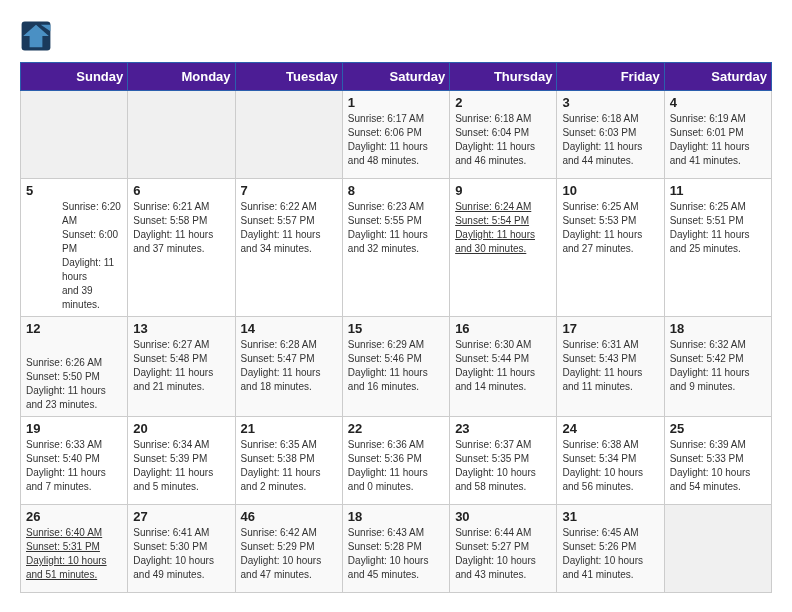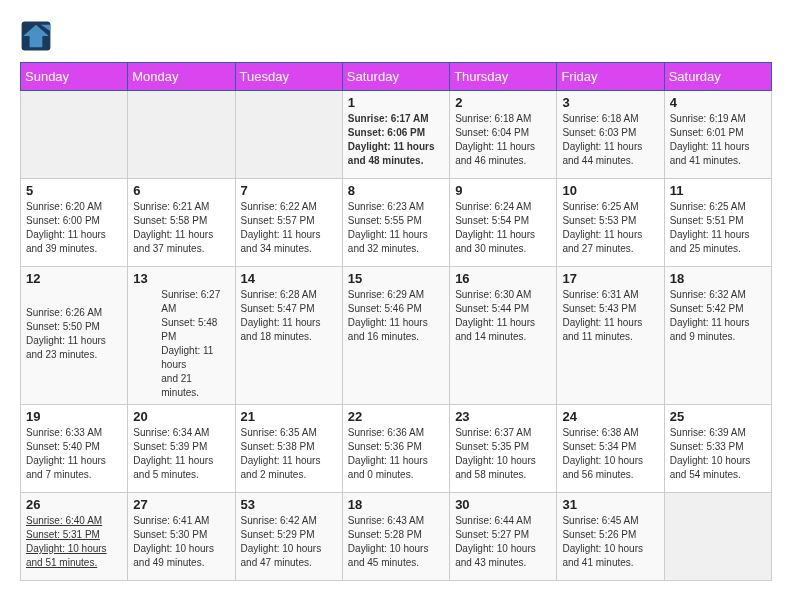--- a/index.html
+++ b/index.html
@@ -42,26 +42,26 @@
     .calendar-subtitle {
       font-size: 16px;
       color: #444;
     }
     table {
       width: 100%;
       border-collapse: collapse;
       table-layout: fixed;
     }
     thead tr th {
-      background-color: #d946ef;
+      background-color: #4c1d95;
       color: #fff;
       font-size: 13px;
-      font-weight: normal;
+      font-weight: bold;
       padding: 6px 4px;
-      text-align: left;
+      text-align: right;
       border: 1px solid #2b5fad;
     }
     tbody tr td {
       border: 1px solid #ccc;
       vertical-align: top;
       padding: 4px 5px;
       height: 88px;
       background: #fff;
     }
     tbody tr:nth-child(odd) td {
@@ -115,21 +115,21 @@
         <th>Saturday</th>
       </tr>
   </thead>
   <tbody id="calendar-body">
   <tr>
         <td class="empty"></td>
         <td class="empty"></td>
         <td class="empty"></td>
         <td>
           <div class="day-number">1</div>
-          <div class="day-info" style="white-space: pre-line; font-weight: bold;">Sunrise: 6:17 AM
+          <div class="day-info" style="white-space: pre-line;">Sunrise: 6:17 AM
 Sunset: 6:06 PM
 Daylight: 11 hours
 and 48 minutes.</div>
         </td>
         <td>
           <div class="day-number">2</div>
           <div class="day-info" style="white-space: pre-line;">Sunrise: 6:18 AM
 Sunset: 6:04 PM
 Daylight: 11 hours
 and 46 minutes.</div>
@@ -145,21 +145,21 @@
           <div class="day-number">4</div>
           <div class="day-info" style="white-space: pre-line;">Sunrise: 6:19 AM
 Sunset: 6:01 PM
 Daylight: 11 hours
 and 41 minutes.</div>
         </td>
       </tr>
       <tr>
         <td>
           <div class="day-number">5</div>
-          <div class="day-info" style="white-space: pre-line;">Sunrise: 6:20 AM
+          <div class="day-info" style="white-space: pre-line; margin-left: 36px;">Sunrise: 6:20 AM
 Sunset: 6:00 PM
 Daylight: 11 hours
 and 39 minutes.</div>
         </td>
         <td>
           <div class="day-number">6</div>
           <div class="day-info" style="white-space: pre-line;">Sunrise: 6:21 AM
 Sunset: 5:58 PM
 Daylight: 11 hours
 and 37 minutes.</div>
@@ -173,21 +173,21 @@
         </td>
         <td>
           <div class="day-number">8</div>
           <div class="day-info" style="white-space: pre-line;">Sunrise: 6:23 AM
 Sunset: 5:55 PM
 Daylight: 11 hours
 and 32 minutes.</div>
         </td>
         <td>
           <div class="day-number">9</div>
-          <div class="day-info" style="white-space: pre-line;">Sunrise: 6:24 AM
+          <div class="day-info" style="white-space: pre-line; text-decoration: underline;">Sunrise: 6:24 AM
 Sunset: 5:54 PM
 Daylight: 11 hours
 and 30 minutes.</div>
         </td>
         <td>
           <div class="day-number">10</div>
           <div class="day-info" style="white-space: pre-line;">Sunrise: 6:25 AM
 Sunset: 5:53 PM
 Daylight: 11 hours
 and 27 minutes.</div>
@@ -203,21 +203,21 @@
       <tr>
         <td>
           <div class="day-number">12</div>
           <div class="day-info" style="white-space: pre-line; margin-top: 20px;">Sunrise: 6:26 AM
 Sunset: 5:50 PM
 Daylight: 11 hours
 and 23 minutes.</div>
         </td>
         <td>
           <div class="day-number">13</div>
-          <div class="day-info" style="white-space: pre-line; margin-left: 28px;">Sunrise: 6:27 AM
+          <div class="day-info" style="white-space: pre-line;">Sunrise: 6:27 AM
 Sunset: 5:48 PM
 Daylight: 11 hours
 and 21 minutes.</div>
         </td>
         <td>
           <div class="day-number">14</div>
           <div class="day-info" style="white-space: pre-line;">Sunrise: 6:28 AM
 Sunset: 5:47 PM
 Daylight: 11 hours
 and 18 minutes.</div>
@@ -311,21 +311,21 @@
 and 51 minutes.</div>
         </td>
         <td>
           <div class="day-number">27</div>
           <div class="day-info" style="white-space: pre-line;">Sunrise: 6:41 AM
 Sunset: 5:30 PM
 Daylight: 10 hours
 and 49 minutes.</div>
         </td>
         <td>
-          <div class="day-number">53</div>
+          <div class="day-number">46</div>
           <div class="day-info" style="white-space: pre-line;">Sunrise: 6:42 AM
 Sunset: 5:29 PM
 Daylight: 10 hours
 and 47 minutes.</div>
         </td>
         <td>
           <div class="day-number">18</div>
           <div class="day-info" style="white-space: pre-line;">Sunrise: 6:43 AM
 Sunset: 5:28 PM
 Daylight: 10 hours

